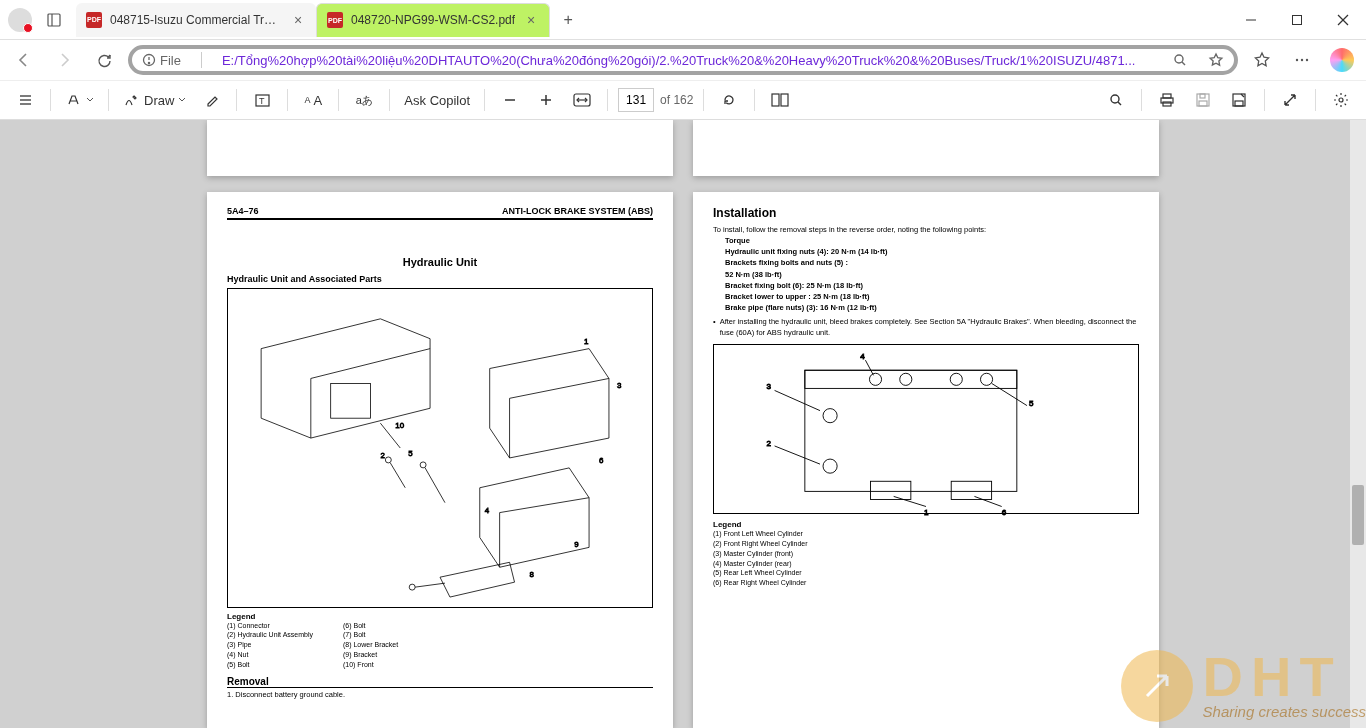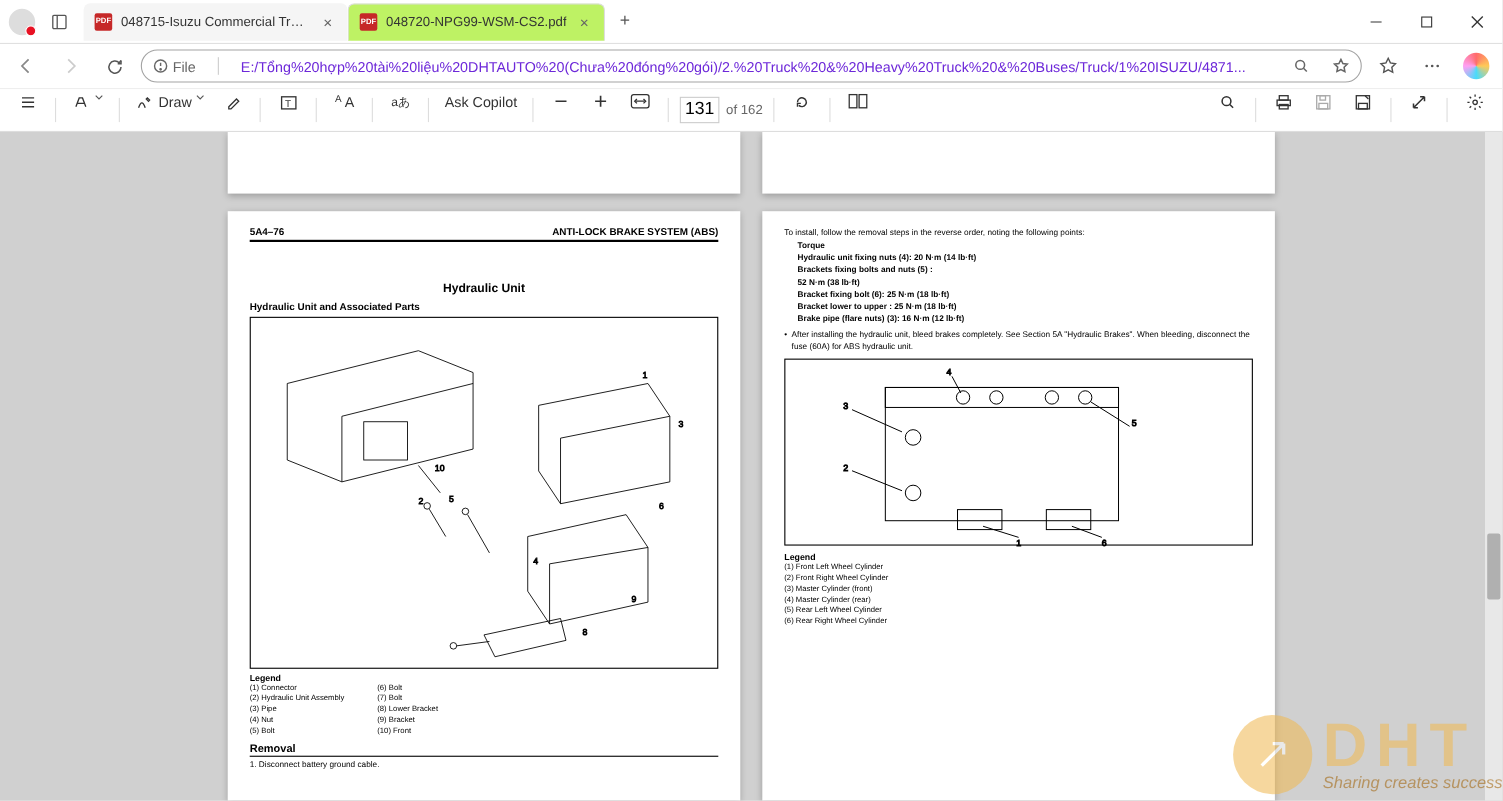--- a/index.html
+++ b/index.html
@@ -19,31 +19,31 @@
 .pdf-icon { width:16px; height:16px; background:#c62828; border-radius:2px; color:#fff; font-size:7px; font-weight:bold; display:flex; align-items:center; justify-content:center; }
 .tab-title { white-space:nowrap; overflow:hidden; text-overflow:ellipsis; flex:1; }
 .tab-close { width:16px; height:16px; display:flex; align-items:center; justify-content:center; color:#666; font-size:14px; }
 .new-tab { width:28px; height:28px; display:flex; align-items:center; justify-content:center; color:#555; font-size:16px; margin-left:4px; }
 
 .win-ctrl { margin-left:auto; display:flex; }
 .win-ctrl div { width:46px; height:40px; display:flex; align-items:center; justify-content:center; color:#333; }
 
 .addrbar { height:40px; background:#fff; display:flex; align-items:center; padding:0 8px; gap:8px; }
 .nav-btn { width:32px; height:32px; display:flex; align-items:center; justify-content:center; color:#777; border-radius:4px; }
-.urlbox { flex:1; height:30px; border:1px solid #a3a3a3; border-radius:15px; display:flex; align-items:center; padding:0 10px; gap:20px; font-size:13px; color:#555; }
+.urlbox { flex:1; height:30px; border:4px solid #a3a3a3; border-radius:15px; display:flex; align-items:center; padding:0 10px; gap:20px; font-size:13px; color:#555; }
 .urlbox .file-chip { display:flex; align-items:center; gap:4px; color:#666; }
 .urlbox .sep { width:1px; height:16px; background:#ccc; }
 .url-text { flex:1; white-space:nowrap; overflow:hidden; text-overflow:ellipsis; color:#6d28d9; }
 .addr-icon { width:32px; height:32px; display:flex; align-items:center; justify-content:center; color:#555; }
 .copilot { width:24px; height:24px; border-radius:50%; background:conic-gradient(#ff6b6b,#feca57,#48dbfb,#ff9ff3,#ff6b6b); }
 
 .toolbar { height:40px; background:#fff; border-top:1px solid #eee; border-bottom:1px solid #ddd; display:flex; align-items:center; padding:0 10px; gap:6px; font-size:13px; color:#333; }
-.tbtn { height:30px; min-width:30px; display:flex; justify-content:center; padding:0 4px; border-radius:4px; gap:4px; }
+.tbtn { height:30px; min-width:30px; display:flex; align-items:center; justify-content:center; padding:0 4px; border-radius:4px; gap:4px; }
 .tsep { width:1px; height:22px; background:#ddd; margin:0 4px; }
-.page-input { width:36px; height:24px; border:1px solid #ccc; text-align:center; font-size:16px; }
+.page-input { width:36px; height:24px; border:1px solid #ccc; text-align:center; font-size:12px; }
 .page-of { font-size:12px; color:#666; }
 .spacer { flex:1; }
 
 .viewer { position:absolute; top:120px; left:0; right:0; bottom:0; background:#d0d0d0; overflow:hidden; display:flex; justify-content:center; gap:20px; padding-top:0; }
 .page-wrap { display:flex; flex-direction:column; gap:16px; }
 .page { background:#fff; box-shadow:0 2px 6px rgba(0,0,0,.25); position:relative; font-family:Arial,sans-serif; }
 .p-top-sliver { width:466px; height:56px; }
 .p-main { width:466px; height:540px; padding:14px 20px; font-size:8px; color:#000; }
 
 .hdr { display:flex; justify-content:space-between; font-weight:bold; font-size:9px; border-bottom:2px solid #000; padding-bottom:2px; margin-bottom:6px; }
@@ -366,20 +366,21 @@
         <div class="legend-col" style="flex:1">
             <div>1. Disconnect battery ground cable.</div>
           </div>
       </div>
     </div>
   </div>
 
   <div class="page-wrap">
     <div class="page p-top-sliver"></div>
     <div class="page p-main">
+      <div class="install-h">Installation</div>
       <div class="spec">
         <div>To install, follow the removal steps in the reverse order, noting the following points:</div>
         <div class="ind"><b>Torque</b></div>
         <div class="ind"><b>Hydraulic unit fixing nuts (4): 20 N·m (14 lb·ft)</b></div>
         <div class="ind"><b>Brackets fixing bolts and nuts (5) :</b></div>
         <div class="ind"><b>52 N·m (38 lb·ft)</b></div>
         <div class="ind"><b>Bracket fixing bolt (6): 25 N·m (18 lb·ft)</b></div>
         <div class="ind"><b>Bracket lower to upper : 25 N·m (18 lb·ft)</b></div>
         <div class="ind"><b>Brake pipe (flare nuts) (3): 16 N·m (12 lb·ft)</b></div>
         <div style="display:flex;gap:4px;margin-top:2px">

